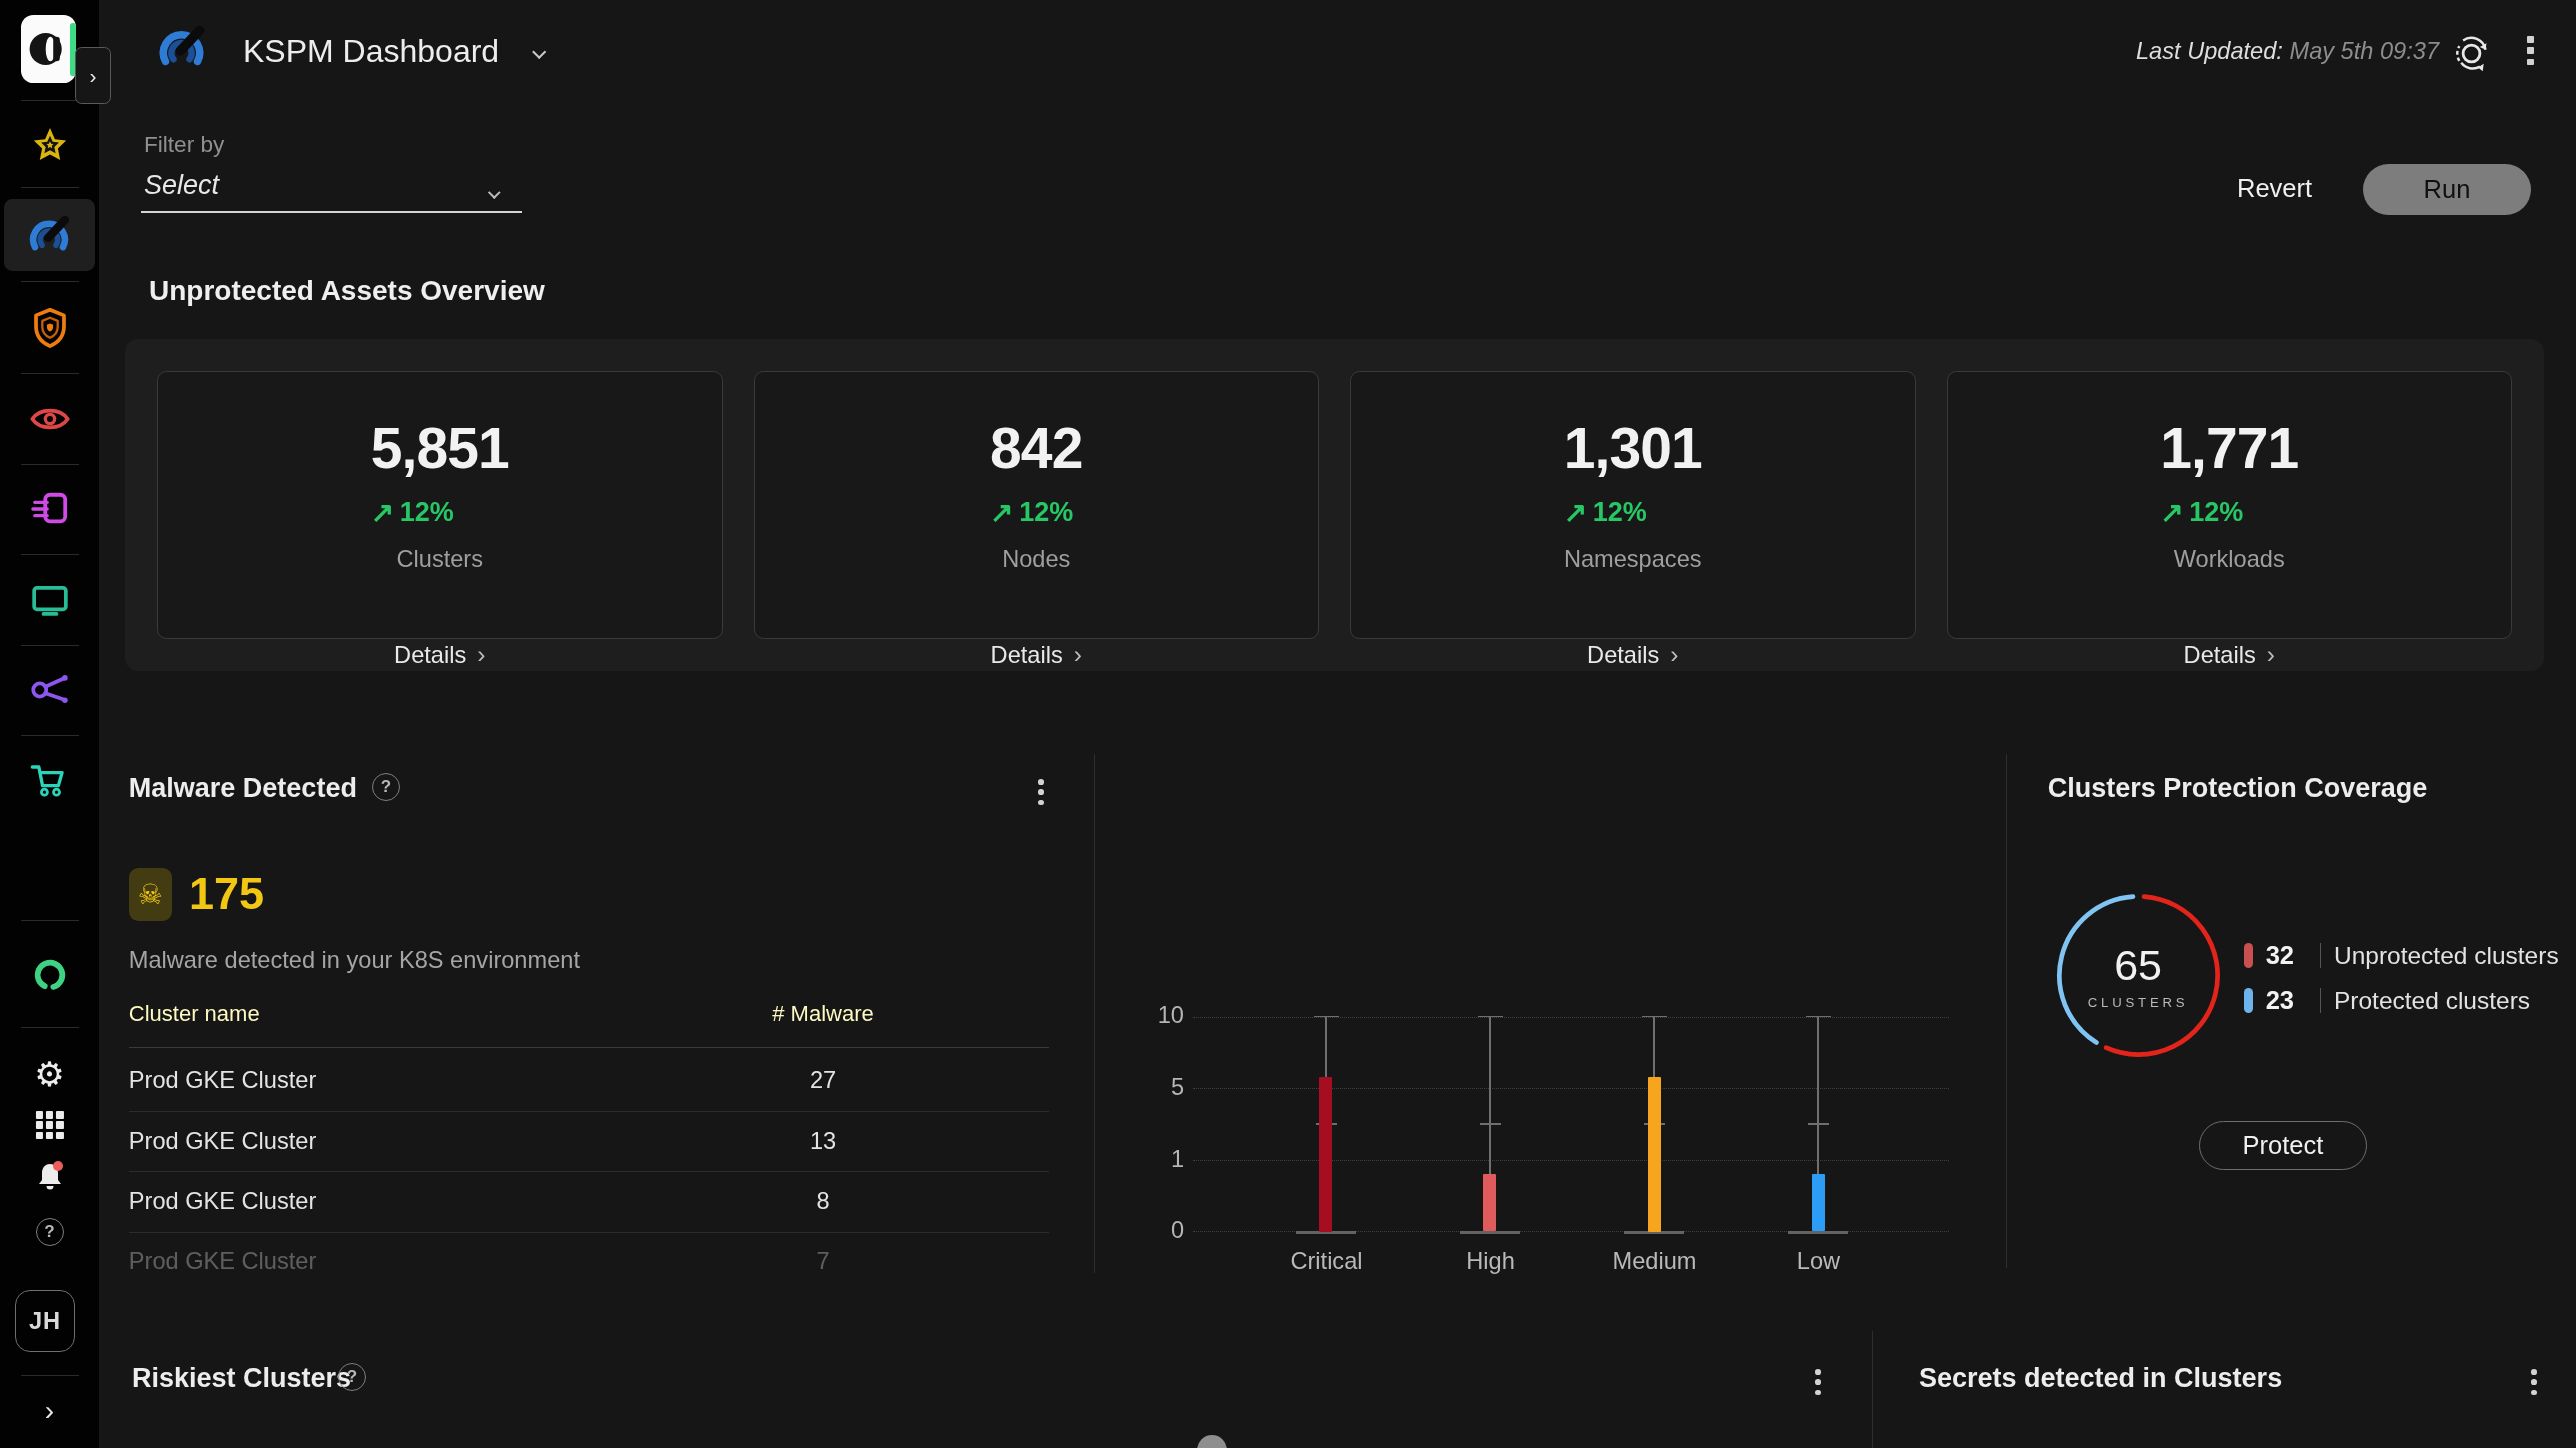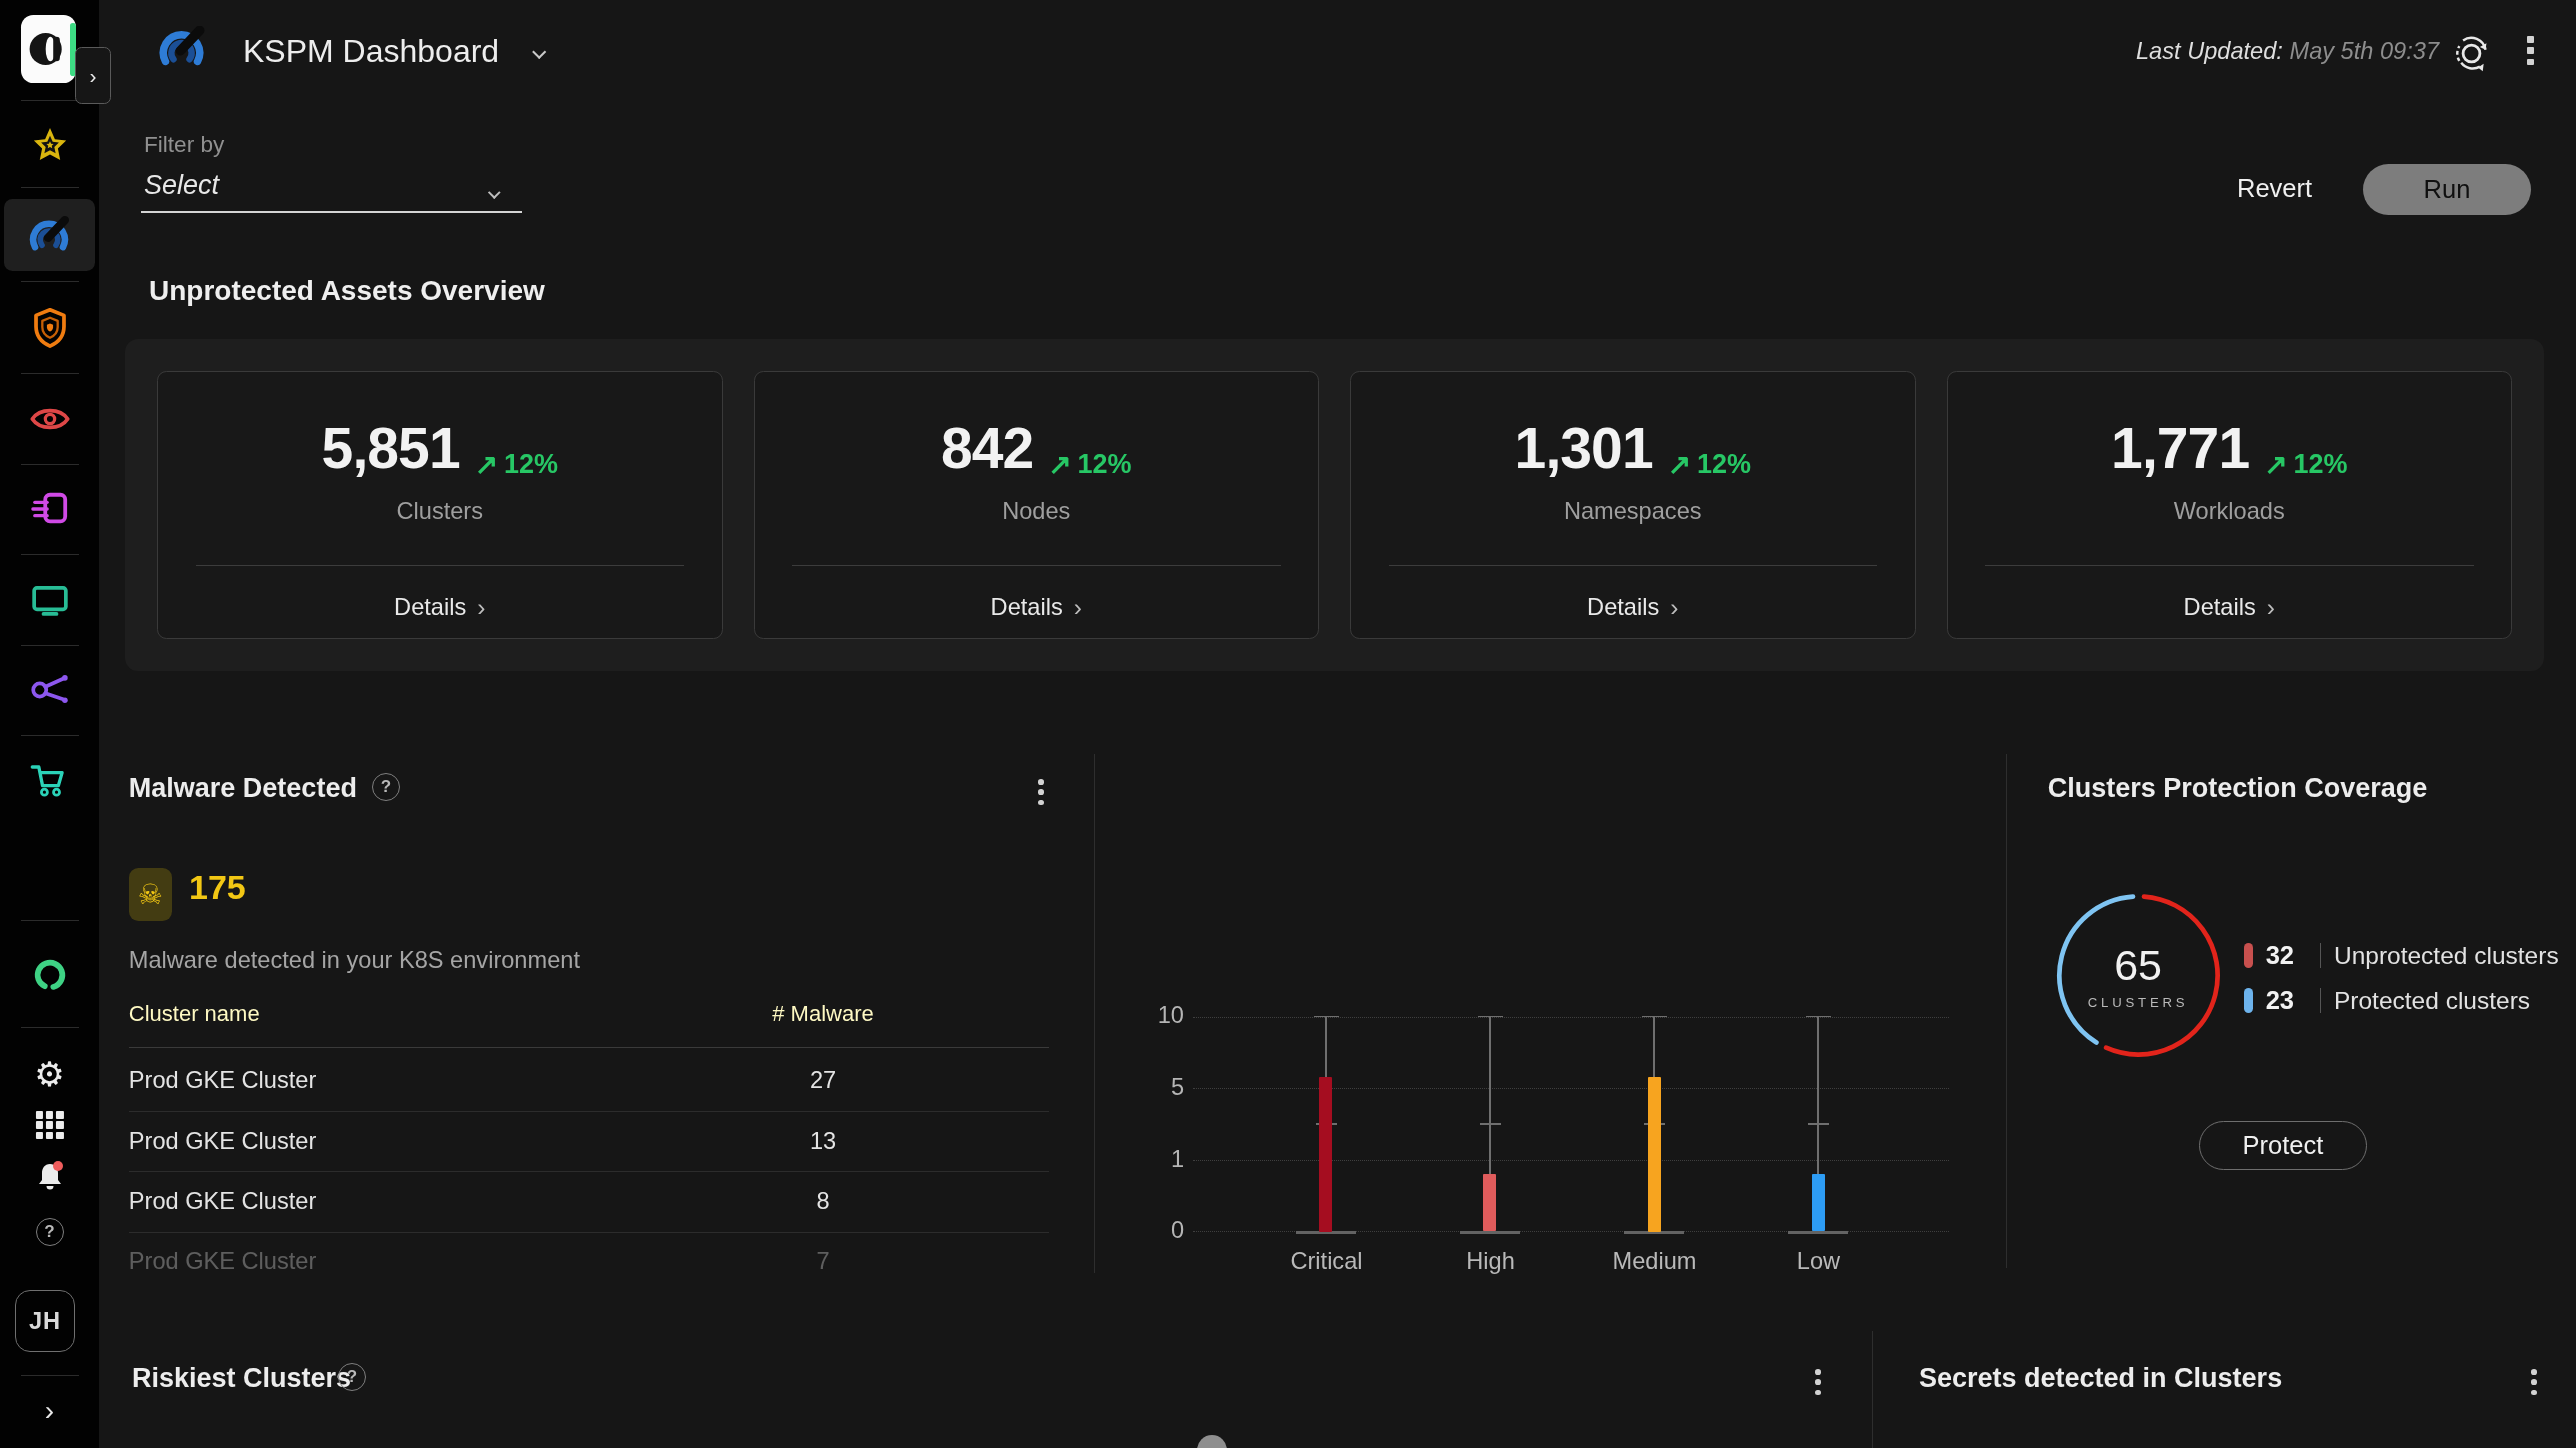--- a/index.html
+++ b/index.html
@@ -34,37 +34,37 @@
   .filter-label { color:#909090; font-size:22.6px; }
   .filter-value { color:#e8e8e8; font-size:27px; font-style:italic; }
   .filter-underline { height:1.9px; background:#d4d4d4; }
   .btn-revert { color:#f0f0f0; font-size:25.5px; background:none; border:none; cursor:pointer; font-family:inherit; }
   .btn-run { width:168px; height:51px; border-radius:26.4px; background:#7d7d7d; color:#101010; font-size:25.5px; border:none; cursor:pointer; font-family:inherit; }
 
   
   .h2 { color:#efefef; font-size:28px; font-weight:bold; }
   #assets-panel { position:absolute; left:125px; top:339px; width:2419px; height:332px; background:#1e1e1e; border-radius:13.2px; display:flex; gap:31px; padding:32px; }
   .kpi-card { flex:1; background:#181818; border:0.9px solid #3a3a3a; border-radius:9.4px; display:flex; flex-direction:column; align-items:center; padding-top:43px; }
-  .kpi-num-row { display:flex; align-items:flex-end; gap:15px; }
+  .kpi-num-row { display:flex; align-items:flex-start; gap:15px;flex-direction:column; }
   .kpi-value { color:#f2f2f2; font-size:57px; font-weight:bold; letter-spacing:-0.9px; }
   .kpi-delta { color:#27c765; font-size:27px; font-weight:bold; display:flex; align-items:center; gap:5.7px; }
   .kpi-delta .arr { font-size:28px; }
   .kpi-label { margin-top:17px; color:#9f9f9f; font-size:23.6px; }
   .kpi-divider { margin-top:40px; width:calc(100% - 75px); height:0.9px; background:#3c3c3c; }
   .kpi-details { margin-top:28px; color:#e9e9e9; font-size:23.6px; display:flex; align-items:center; gap:11px; cursor:pointer; }
   .kpi-details .c { color:#bdbdbd; font-size:24.5px; }
 
   
   .vdiv { position:absolute; width:0.9px; background:#2e2e2e; }
   .sec-title { color:#ededed; font-size:27px; font-weight:bold; }
   .subtitle { color:#a5a5a5; font-size:23.6px; }
 
   
   .skull-badge { width:43px; height:53px; background:#433c12; border-radius:9.4px; display:flex; align-items:center; justify-content:center; color:#f2c714; font-size:28px; }
-  .malware-count { color:#f2c714; font-size:34px; font-weight:bold; }
+  .malware-count { color:#f2c714; font-size:45px; font-weight:bold; }
   .tbl-head { color:#fef9c3; font-size:22px; }
   .tbl-cell { color:#e4e4e4; font-size:23.6px; }
   .row-div { position:absolute; left:3.8px; width:920px; height:0.9px; background:#2c2c2c; }
   .faded { opacity:.35; }
 
   
   .see-all { color:#4196f7; font-size:23.6px; cursor:pointer; }
   .issues-count { color:#d4d4d4; font-size:55px; font-weight:bold; }
   .toggle { position:absolute; display:flex; width:300px; height:44px; border:0.9px solid #6d6d6d; border-radius:8.5px; overflow:hidden; background:#1a1a1a; }
   .toggle .seg { flex:1; display:flex; align-items:center; justify-content:center; font-size:23.6px; cursor:pointer; }

